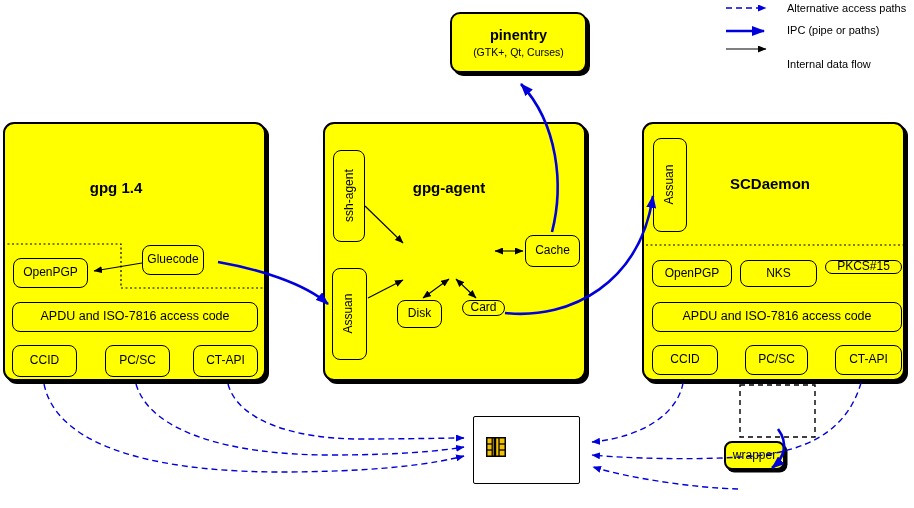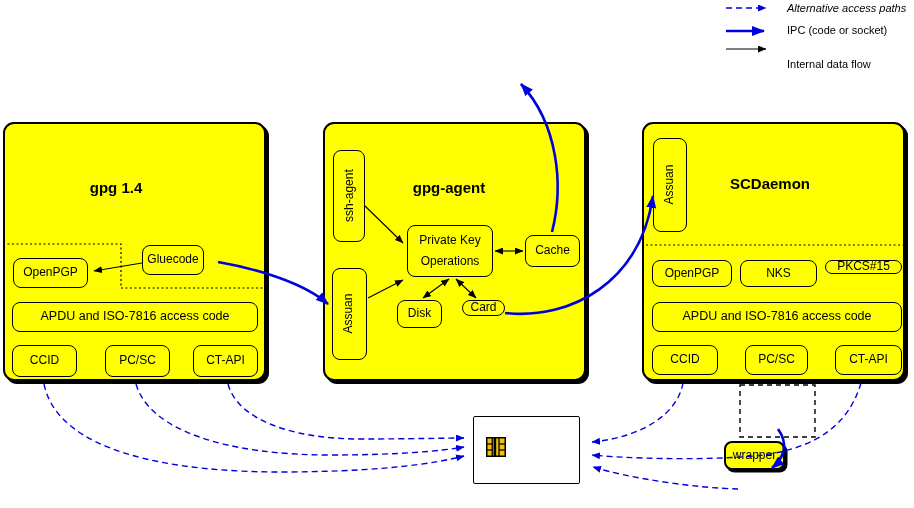--- a/index.html
+++ b/index.html
@@ -41,41 +41,41 @@
 </style>
 </head>
 <body>
 
 <div id="stage">
 
   <div class="bigbox" style="left:3px;top:122px;width:263px;height:259px;"></div>
   <div class="bigbox" style="left:323px;top:122px;width:263px;height:259px;"></div>
   <div class="bigbox" style="left:642px;top:122px;width:263px;height:259px;"></div>
 
+  <div class="pinentry">
+    <div class="pt">pinentry</div>
+    <div class="ps">(GTK+, Qt, Curses)</div>
+  </div>
 
   <div class="title" style="left:116px;top:187px;">gpg 1.4</div>
   <div class="title" style="left:449px;top:187px;">gpg-agent</div>
   <div class="title" style="left:770px;top:183px;">SCDaemon</div>
 
   <div class="node" style="left:13px;top:258px;width:75px;height:30px;">OpenPGP</div>
   <div class="node" style="left:142px;top:245px;width:62px;height:30px;">Gluecode</div>
   <div class="node" style="left:12px;top:302px;width:246px;height:30px;font-size:12.5px;">APDU and ISO-7816 access code</div>
   <div class="node" style="left:12px;top:345px;width:65px;height:32px;">CCID</div>
   <div class="node" style="left:105px;top:345px;width:65px;height:32px;">PC/SC</div>
   <div class="node" style="left:193px;top:345px;width:65px;height:32px;">CT-API</div>
 
   <div class="node vnode" style="left:333px;top:150px;width:32px;height:92px;">
     <span>ssh-agent</span>
   </div>
   <div class="node vnode" style="left:332px;top:268px;width:35px;height:92px;">
     <span>Assuan</span>
-  </div>
-  <div class="node pko" style="left:407px;top:225px;width:86px;height:52px;">
-    <span>Private Key</span>
-    <span>Operations</span>
   </div>
   <div class="node" style="left:525px;top:235px;width:55px;height:32px;">Cache</div>
   <div class="node" style="left:397px;top:300px;width:45px;height:28px;">Disk</div>
   <div class="node" style="left:462px;top:300px;width:43px;height:16px;">Card</div>
 
   <div class="node vnode" style="left:653px;top:138px;width:34px;height:94px;">
     <span>Assuan</span>
   </div>
   <div class="node" style="left:652px;top:260px;width:80px;height:27px;">OpenPGP</div>
   <div class="node" style="left:740px;top:260px;width:77px;height:27px;">NKS</div>
@@ -93,22 +93,22 @@
       <line x1="6.2" y1="1" x2="6.2" y2="19" stroke="#000" stroke-width="1.3"></line>
       <line x1="13" y1="1" x2="13" y2="19" stroke="#000" stroke-width="1.3"></line>
       <rect x="7.6" y="1" width="2.6" height="18" fill="#000"></rect>
       <line x1="1" y1="7" x2="6.2" y2="7" stroke="#000" stroke-width="1.3"></line>
       <line x1="1" y1="13" x2="6.2" y2="13" stroke="#000" stroke-width="1.3"></line>
       <line x1="13" y1="7" x2="19" y2="7" stroke="#000" stroke-width="1.3"></line>
       <line x1="13" y1="13" x2="19" y2="13" stroke="#000" stroke-width="1.3"></line>
     </svg>
   </div>
 
-  <div class="legend-label" style="left:787px;top:2px;font-style:italic;">Alternative access paths</div>
-  <div class="legend-label" style="left:787px;top:24px;">IPC (code or socket)</div>
+  <div class="legend-label" style="left:787px;top:2px;">Alternative access paths</div>
+  <div class="legend-label" style="left:787px;top:24px;">IPC (pipe or paths)</div>
   <div class="legend-label" style="left:787px;top:58px;">Internal data flow</div>
 
   <svg class="overlay" width="914" height="508" viewBox="0 0 914 508">
     <defs>
       <marker id="mBig" markerUnits="userSpaceOnUse" markerWidth="14" markerHeight="10" refX="12" refY="5" orient="auto">
           <path d="M0,0 L13,5 L0,10 Z" fill="#0000dd"></path>
         </marker>
       <marker id="mSm" markerUnits="userSpaceOnUse" markerWidth="9" markerHeight="7" refX="8" refY="3.5" orient="auto">
           <path d="M0,0 L8.5,3.5 L0,7 Z" fill="#0000dd"></path>
         </marker>

